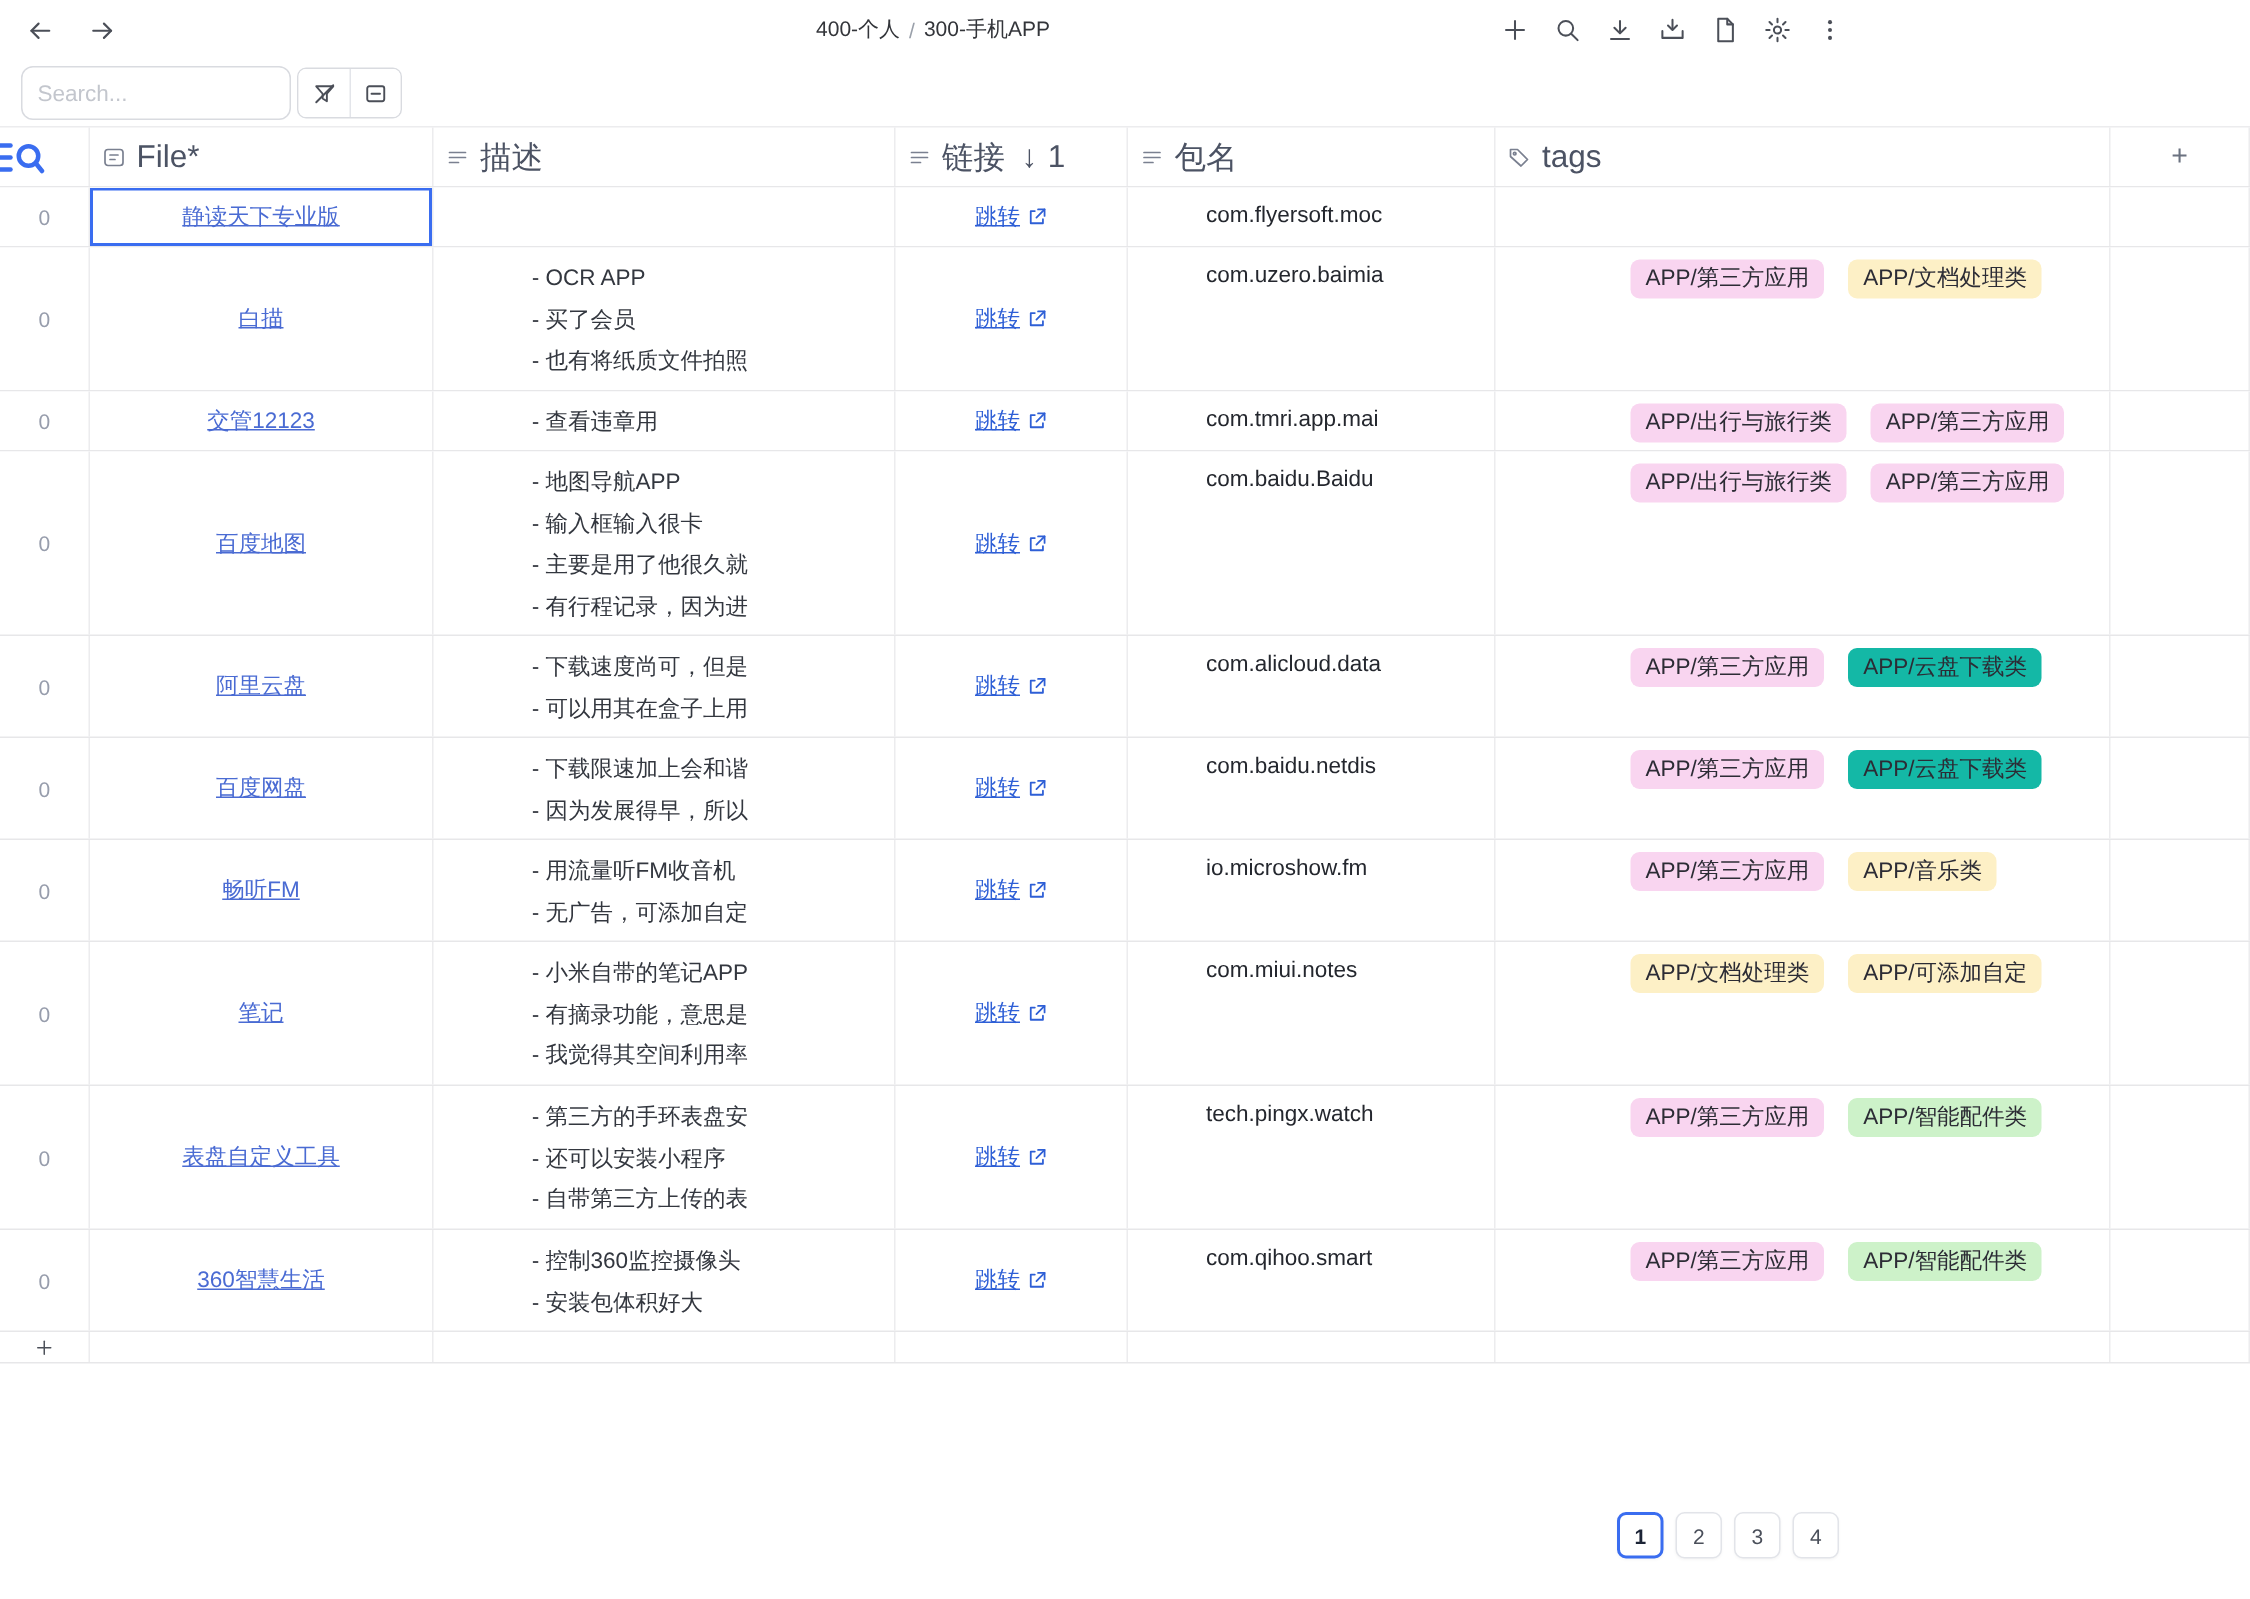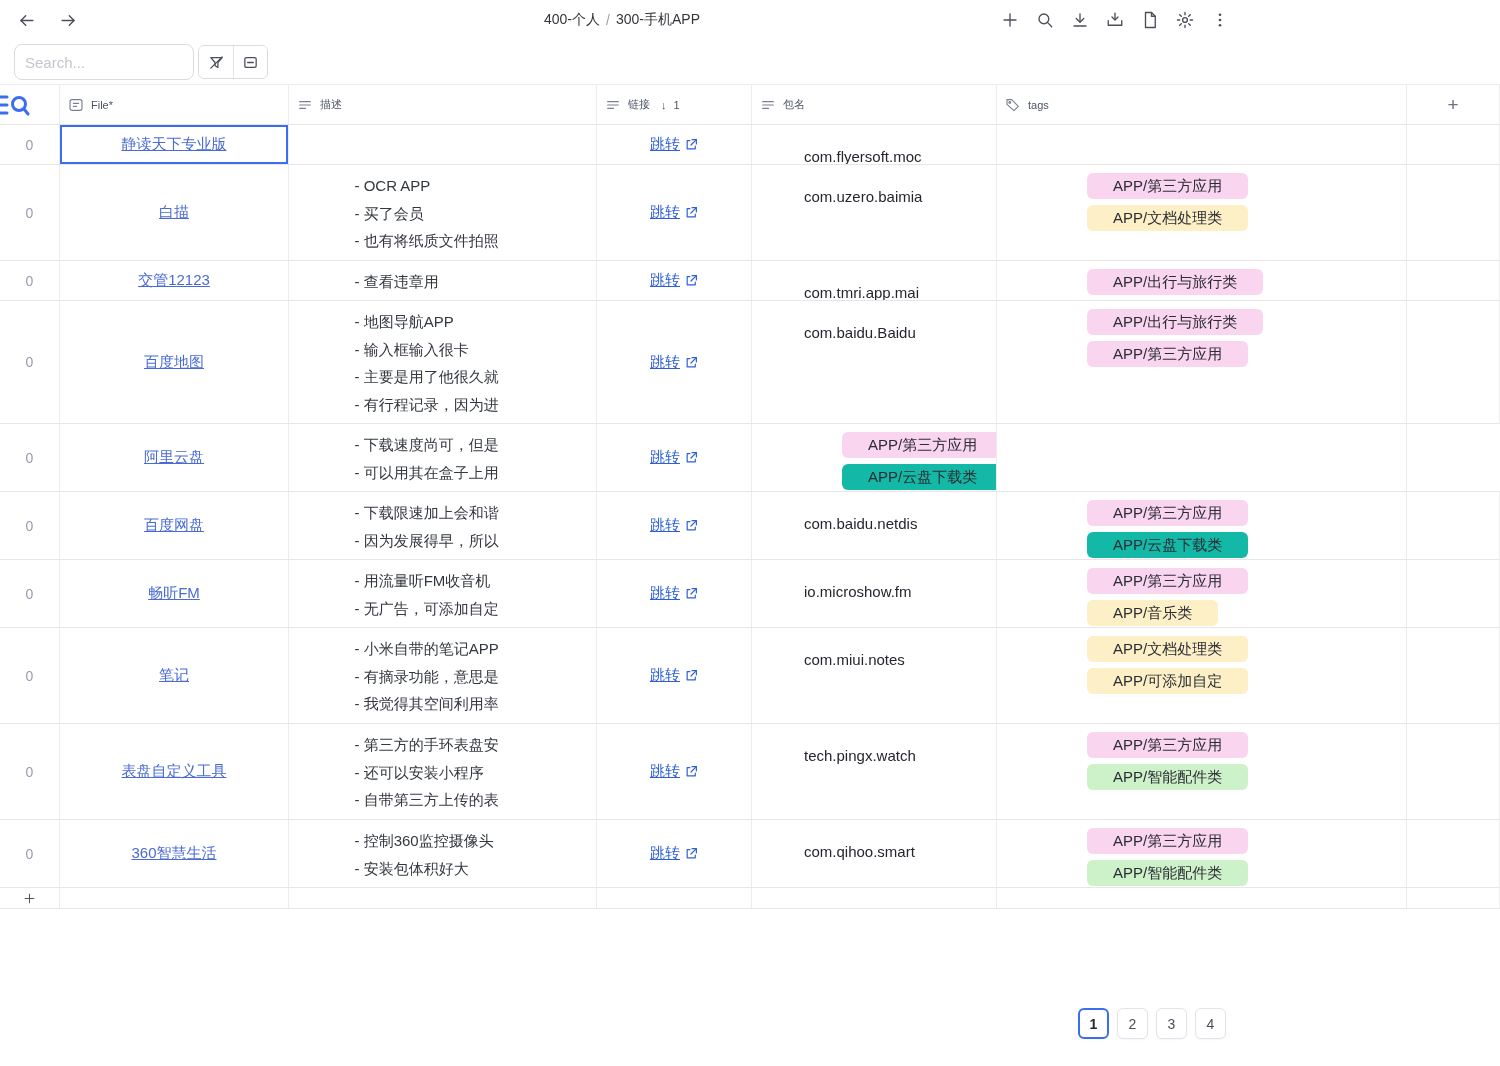--- a/index.html
+++ b/index.html
@@ -19,42 +19,42 @@
 .searchbox{margin-left:2px;width:180px;height:36px;border:1px solid #d9dbe0;border-radius:8px;display:flex;align-items:center;background:#fff}
 .searchbox input{border:none;outline:none;width:100%;padding:0 10px;font-size:15px;color:#333;font-family:inherit;background:transparent}
 .searchbox input::placeholder{color:#c3c6cd}
 .filter-group{display:flex;border:1px solid #d9dbe0;border-radius:6px;overflow:hidden;height:34px;background:#fff}
 .filter-group button{width:34px;height:32px;background:#fff;border:none;display:flex;align-items:center;justify-content:center;cursor:pointer}
 .filter-group button + button{border-left:1px solid #e3e5ea}
 
 .table{position:absolute;top:84px;left:0;width:1500px}
 .thead,.trow,.addrow{display:grid;grid-template-columns:60px 229px 308px 155px 245px 410px 1fr;background:#fff}
 .thead{height:41px;border-top:1px solid #ececee;border-bottom:1px solid #e7e7e9}
-.hcell{display:flex;align-items:center;gap:7px;padding-left:8px;font-size:11px;color:#4c5364;border-right:1px solid #ececee;overflow:hidden}
+.hcell{display:flex;align-items:center;gap:7px;padding-left:8px;font-size:21px;color:#4c5364;border-right:1px solid #ececee;overflow:hidden}
 .h-num{padding-left:0;position:relative}
 .h-add{justify-content:center;padding-left:0;font-size:19px;color:#6b7280}
 .sort-arrow{margin-left:4px;color:#4c5364}
 .logo-icon{position:absolute;left:-4px;top:8px}
 
 .trow{border-bottom:1px solid #e7e7e9}
 .cell{border-right:1px solid #ececee;overflow:hidden}
 .c-num{display:flex;align-items:center;justify-content:center;color:#979dac;font-size:14px}
 .c-file{display:flex;align-items:center;justify-content:center}
 .filelink{color:#4a6bd3;font-size:15px;text-decoration:underline;cursor:pointer}
 .c-file.sel{box-shadow:inset 0 0 0 2px #3a6df0}
 .c-desc{padding-top:7px}
 .desc-inner{width:176px;margin:0 auto}
 .desc-line{font-size:15px;line-height:27.5px;color:#33373f;white-space:nowrap;overflow:hidden}
 .c-link{display:flex;align-items:center;justify-content:center}
 .jump{display:inline-flex;align-items:center;gap:5px;cursor:pointer}
 .jump-label{color:#2e5fd6;font-size:15px;text-decoration:underline}
 .c-pkg{padding-top:10px}
-.pkg-inner{width:140px;margin:13px auto;font-size:15px;color:#24272e;white-space:nowrap;overflow:hidden}
+.pkg-inner{width:140px;margin:0 auto;font-size:15px;color:#24272e;white-space:nowrap;overflow:hidden}
 .c-tags{padding:8px 10px 0 90px}
-.tag{display:inline-block;font-size:15px;line-height:22px;padding:2px 26px;border-radius:6px;color:#2c2c35;margin:0 16px 6px 0;white-space:nowrap}
+.tag{display:inline-block;font-size:15px;line-height:22px;padding:2px 10px;border-radius:6px;color:#2c2c35;margin:0 16px 6px 0;white-space:nowrap}
 .tag-pink{background:#f9d5f0}
 .tag-yellow{background:#fdf0c6}
 .tag-blue{background:#14b8a6}
 .tag-green{background:#cdf2c9}
 .addrow{height:21px;border-bottom:1px solid #e7e7e9}
 .addrow .cell{height:100%;display:flex;align-items:center;justify-content:center}
 
 .pagination{position:absolute;right:18px;top:1008px;display:flex;gap:8px}
 .page-btn{width:31px;height:31px;border:1px solid #e2e4e9;border-radius:6px;background:#fff;font-size:14px;color:#4a4f5a;cursor:pointer;font-family:inherit;box-shadow:0 1px 2px rgba(0,0,0,0.04)}
 .page-btn.current{border:2px solid #3a6df0;color:#1c2436;font-weight:bold}
@@ -353,20 +353,23 @@
     <div class="cell c-link">
       <span class="jump">
         <a class="jump-label">跳转</a>
         <svg width="13" height="13" viewBox="0 0 24 24" fill="none" stroke="#2e5fd6" stroke-width="2.2" stroke-linecap="round" stroke-linejoin="round">
                 <path d="M9 5 H4 v15 h15 v-5"></path>
                 <path d="M13 3 h8 v8"></path>
                 <line x1="21" y1="3" x2="11" y2="13"></line>
               </svg>
       </span>
     </div>
+    <div class="cell c-pkg">
+      <div class="pkg-inner">com.alicloud.data</div>
+    </div>
     <div class="cell c-tags">
       <div><span class="tag tag-pink">APP/第三方应用</span><span class="tag tag-blue">APP/云盘下载类</span></div>
     </div>
     <div class="cell"></div>
   </div>
         <div class="trow" style="height: 68px;">
     <div class="cell c-num">
       <span>0</span>
     </div>
     <div class="cell c-file">

